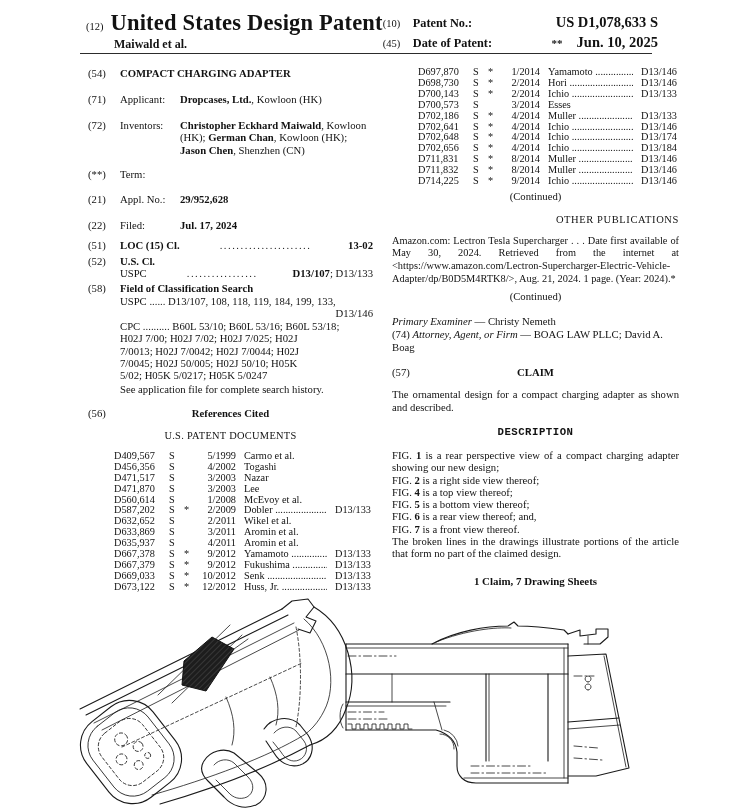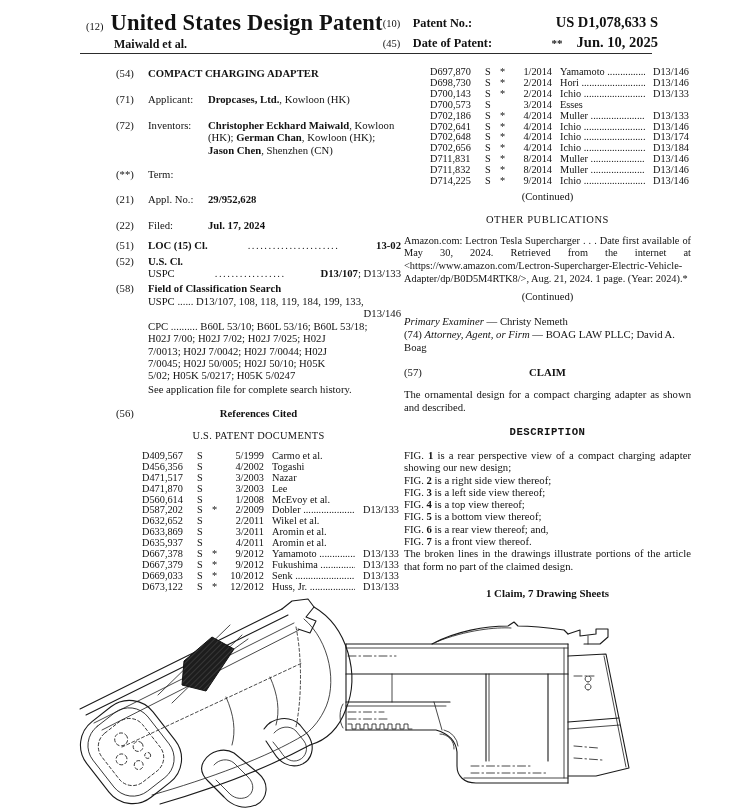--- a/index.html
+++ b/index.html
@@ -13,23 +13,23 @@
   .big-title{font-size:22.5px;font-weight:bold;letter-spacing:.2px;white-space:nowrap;}
   .hdr-inventor{font-size:12px;font-weight:bold;margin:1px 0 0 28px;}
   .hdr-right{display:grid;grid-template-columns:26px auto 1fr;column-gap:4px;row-gap:2px;
              align-items:baseline;margin-top:4px;width:278px;}
   .hlabel{font-size:12.3px;font-weight:bold;white-space:nowrap;}
   .hval{font-size:14.5px;font-weight:bold;text-align:right;white-space:nowrap;}
   .hval2{display:flex;justify-content:flex-end;align-items:baseline;gap:14px;}
   .stars{font-size:11px;font-weight:bold;}
   .hrule{position:absolute;left:80px;top:53px;width:572px;border-top:1.6px solid #2c2c2c;}
   
-  .cols{display:flex;padding-left:116px;margin-top:15px;}
+  .cols{display:flex;padding-left:88px;margin-top:15px;}
   .col{width:285px;font-size:10.7px;line-height:12.4px;}
-  .col-right{width:287px;margin-left:3px;}
+  .col-right{width:287px;margin-left:19px;}
   .sec{display:flex;margin-bottom:13px;}
   .snum{flex:0 0 32px;}
   .slabel{flex:0 0 60px;}
   .scontent{flex:1;min-width:0;}
   b,.bold{font-weight:bold;}
   .fill-dots{flex:1 1 0;min-width:0;overflow:hidden;white-space:nowrap;letter-spacing:1.5px;
              padding:0 3px;}
   .flexline{display:flex;min-width:0;gap:37px;}
   .rline{text-align:right;}
   .sechead{position:relative;margin:4px 0 10px 0;}
@@ -40,21 +40,21 @@
   .refs{margin:0 2px 0 26px;}
   .ref-row{display:flex;font-size:10.3px;line-height:10.9px;align-items:baseline;}
   .r-no{flex:0 0 55px;}
   .r-kind{flex:0 0 15px;}
   .r-star{flex:0 0 12px;}
   .r-date{flex:0 0 40px;text-align:right;margin-right:8px;}
   .r-name{flex:1 1 0;min-width:0;white-space:nowrap;overflow:hidden;}
   .r-cls{flex:0 0 44px;text-align:right;}
   .continued{text-align:center;margin:3px 0 12px 0;}
   
-  .pubs-title{text-align:center;letter-spacing:.6px;font-size:10.5px;margin-bottom:8px;}
+  .pubs-title{text-align:right;letter-spacing:.6px;font-size:10.5px;margin-bottom:8px;}
   .just{text-align:justify;font-size:10.35px;line-height:12.7px;}
   .examiner{font-size:10.7px;line-height:13px;margin:2px 0 12px 0;}
   .claim-text{text-align:justify;font-size:10.7px;line-height:12.6px;margin-bottom:12px;}
   .desc-title{text-align:center;font-weight:bold;letter-spacing:.5px;margin:2px 0 11px 0;font-family:Liberation Mono, monospace;}
   .figline{font-size:10.7px;line-height:12.3px;text-align:justify;}
   .sheets{font-weight:bold;text-align:center;margin-top:15px;font-size:10.9px;}
   
   .fig{position:absolute;}
   #figL{left:58px;top:597px;}
   #figR{left:336px;top:618px;}
@@ -416,21 +416,20 @@
       <div class="claim-text">The ornamental design for a compact charging adapter as shown and described.</div>
 
       <div class="desc-title">DESCRIPTION</div>
 
       <div>
 
           <div class="figline"><span>FIG. </span><b>1</b><span> is a rear perspective view of a compact charging adapter showing our new design;</span></div>
 
           <div class="figline"><span>FIG. </span><b>2</b><span> is a right side view thereof;</span></div>
 
-          <div class="figline"><span>FIG. </span><b>3</b><span> is a left side view thereof;</span></div>
 
           <div class="figline"><span>FIG. </span><b>4</b><span> is a top view thereof;</span></div>
 
           <div class="figline"><span>FIG. </span><b>5</b><span> is a bottom view thereof;</span></div>
 
           <div class="figline"><span>FIG. </span><b>6</b><span> is a rear view thereof; and,</span></div>
 
           <div class="figline"><span>FIG. </span><b>7</b><span> is a front view thereof.</span></div>
         </div>
       <div class="figline">The broken lines in the drawings illustrate portions of the article that form no part of the claimed design.</div>

